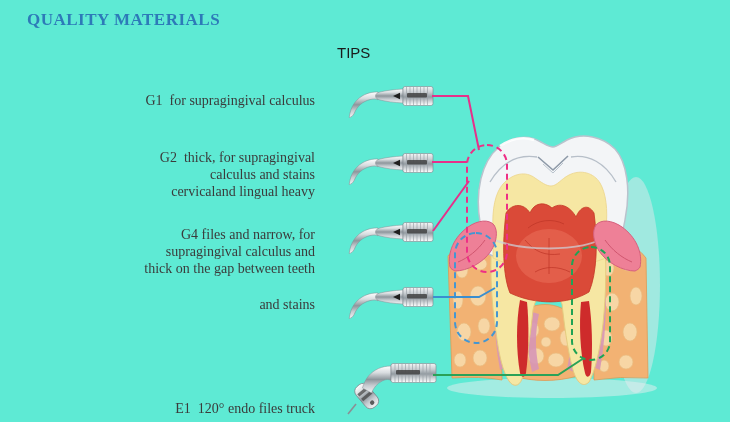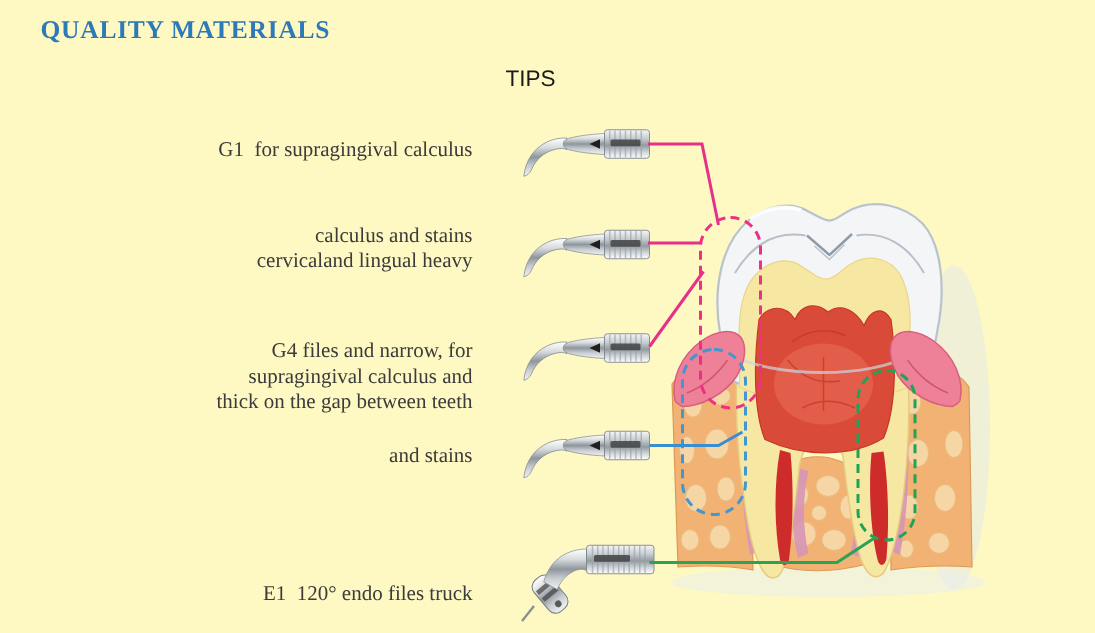--- a/index.html
+++ b/index.html
@@ -1,28 +1,28 @@
 <!DOCTYPE html>
 <html><head>
 <meta charset="utf-8">
 <style>
   html,body{margin:0;padding:0;background:#fff;}
-  .page{position:relative;width:730px;height:422px;background:#fef9c3;overflow:hidden;
+  .page{position:relative;width:730px;height:422px;background:#5eead4;overflow:hidden;
         font-family:"Liberation Sans",sans-serif;}
   .header{position:absolute;left:27px;top:10px;font-family:"Liberation Serif",serif;
           font-weight:bold;font-size:17px;letter-spacing:0.5px;color:#2d7ab8;}
   .tips-label{position:absolute;left:337px;top:44px;font-size:15px;color:#1a1a1a;text-align:center;}
   .desc{position:absolute;left:55px;width:260px;text-align:right;
         font-size:14px;line-height:17px;color:#3b3b3b;font-family:Liberation Serif, serif;}
   .desc .line{white-space:pre;}
   .desc-g1{top:92px;}
   .desc-g2{top:149px;}
   .desc-g4{top:226px;}
   .desc-p1{top:296px;}
-  .desc-e1{top:388px;}
+  .desc-e1{top:400px;}
   .tip-wrap{position:absolute;left:344px;width:90px;height:42px;}
   .tip-g1{top:79px;} .tip-g2{top:146px;} .tip-g4{top:215px;} .tip-p1{top:280px;}
   .tip-e1{position:absolute;left:344px;top:346px;width:95px;height:70px;}
   .tooth{position:absolute;left:440px;top:60px;width:290px;height:362px;}
   .overlay{position:absolute;left:0;top:0;width:730px;height:422px;pointer-events:none;}
   svg{display:block;}
 </style>
 </head>
 <body>
 
@@ -68,20 +68,21 @@
     </defs>
   </svg>
 
   <div class="header">QUALITY MATERIALS</div>
   <div class="tips-label">TIPS</div>
 
   <div class="desc desc-g1">
     <div class="line">G1  for supragingival calculus</div>
   </div>
   <div class="desc desc-g2">
+    <div class="line">G2  thick, for supragingival</div>
     <div class="line">calculus and stains</div>
     <div class="line">cervicaland lingual heavy</div>
   </div>
   <div class="desc desc-g4">
     <div class="line">G4 files and narrow, for</div>
     <div class="line">supragingival calculus and</div>
     <div class="line">thick on the gap between teeth</div>
   </div>
   <div class="desc desc-p1">
     <div class="line">and stains</div>

